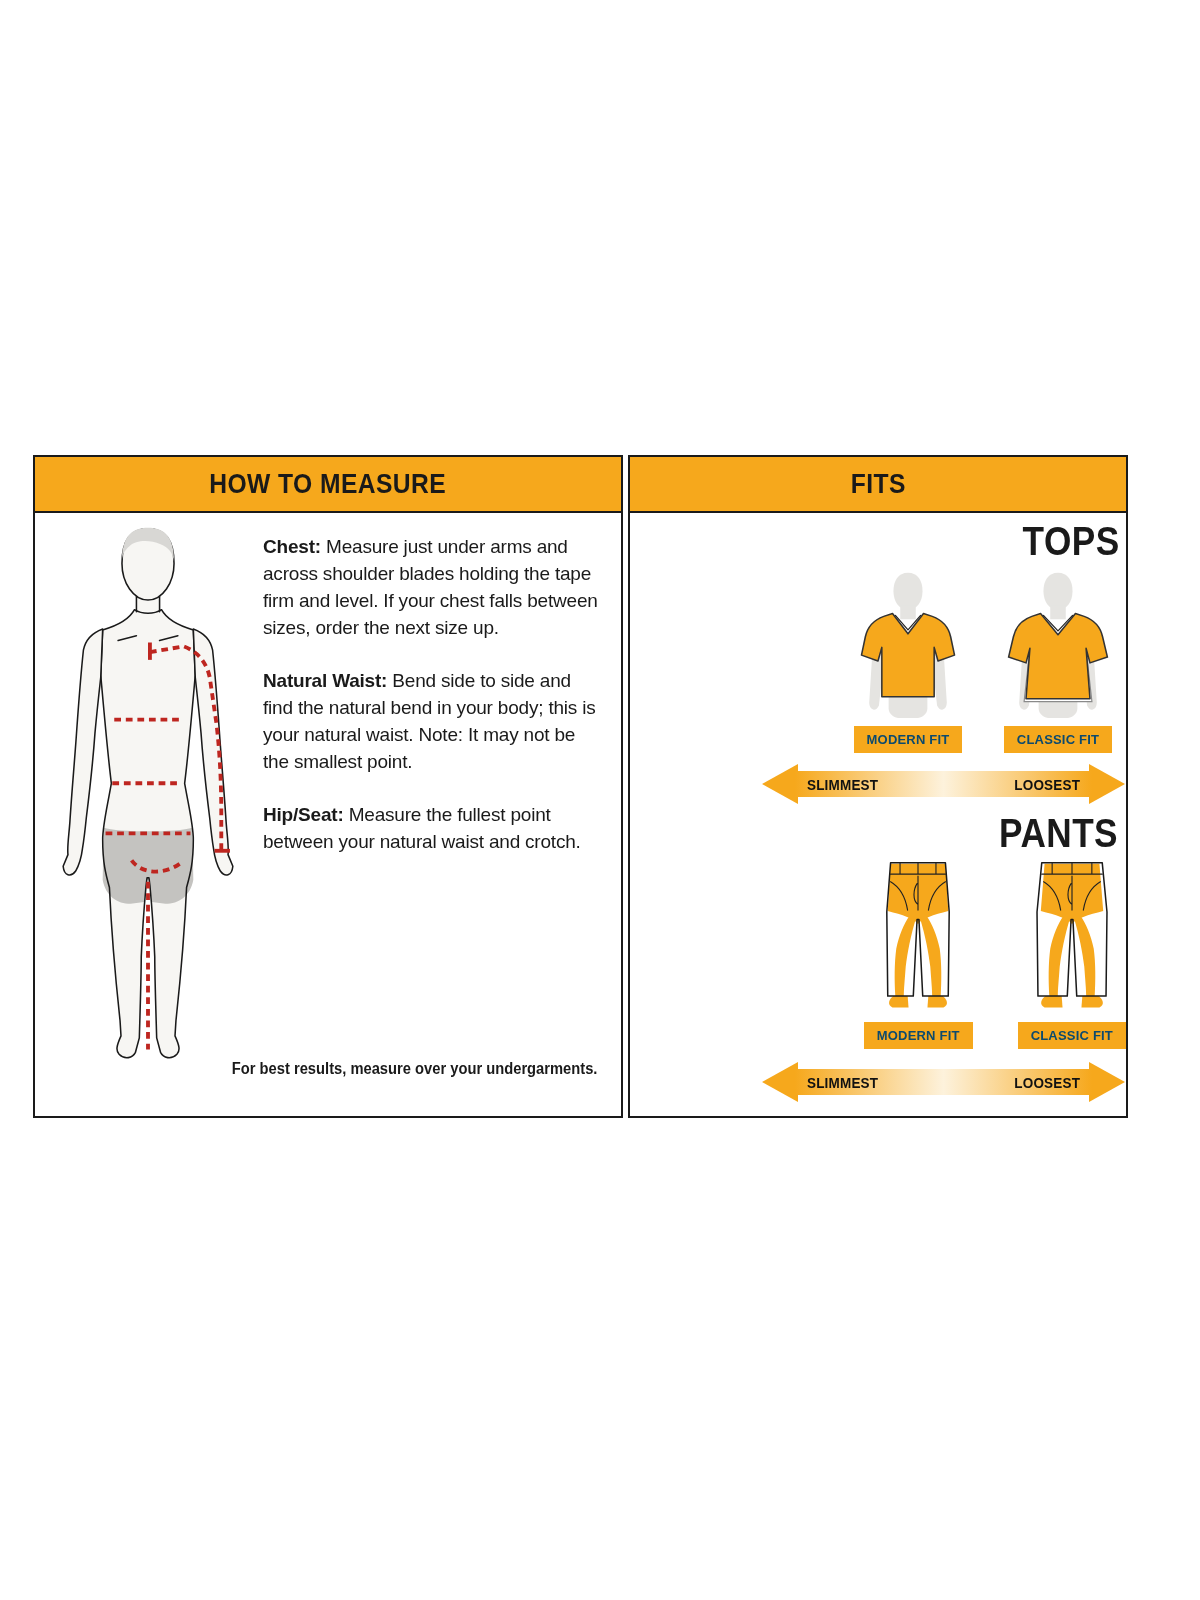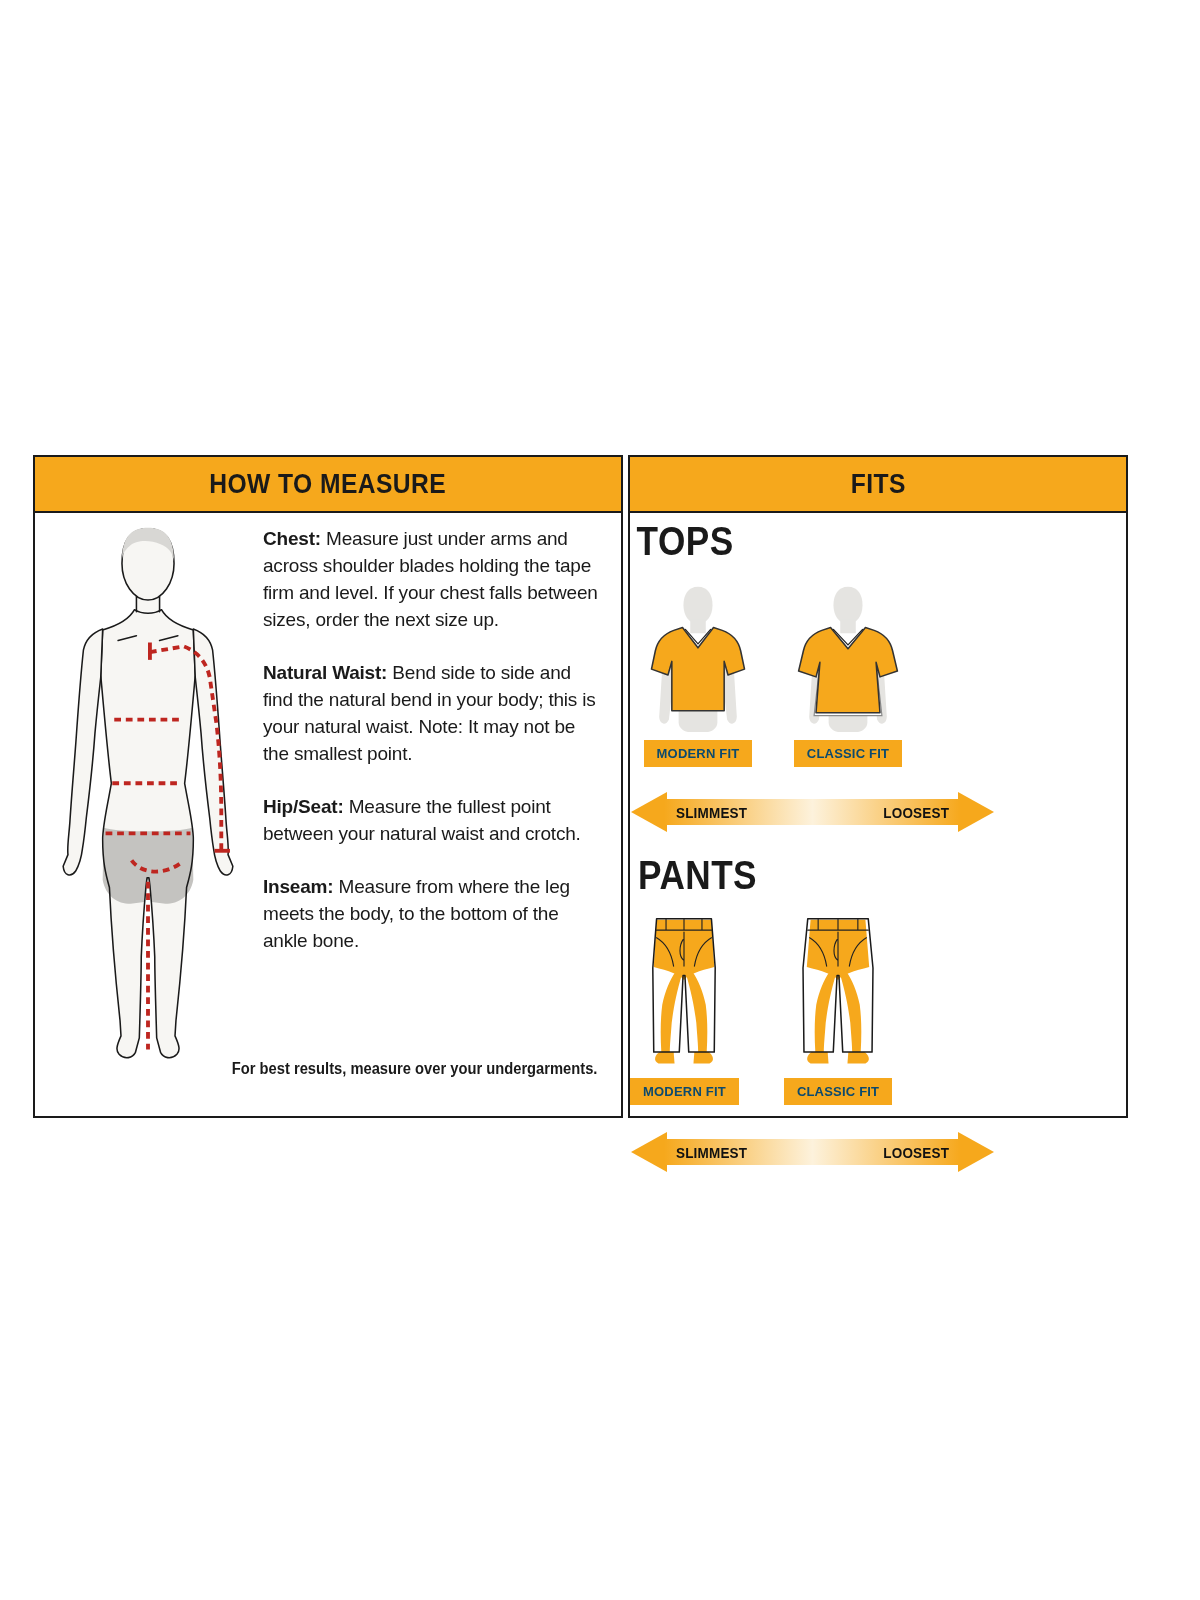--- a/index.html
+++ b/index.html
@@ -15,28 +15,28 @@
   .panel-measure{left:33px; top:455px; width:590px; height:663px;}
   .panel-fits{left:628px; top:455px; width:500px; height:663px;}
 
   .panel-header{height:56px; background:var(--accent); border-bottom:2px solid var(--ink);
     display:flex; align-items:center; justify-content:center;}
   .panel-title{font-weight:bold; font-size:28px; letter-spacing:0.5px;
     transform:scaleX(0.88); transform-origin:center; white-space:nowrap;}
 
   
   .measure-figure{position:absolute; left:2px; top:64px;}
-  .measure-text{position:absolute; left:228px; top:68px; width:338px;}
+  .measure-text{position:absolute; left:228px; top:76px; width:338px;}
   .m-sec{font-size:19px; line-height:27px; letter-spacing:-0.2px; margin-bottom:26px;}
   .m-sec b{letter-spacing:-0.2px;}
   .measure-footnote{position:absolute; right:24px; bottom:38px; font-weight:bold; font-size:16px;
     white-space:nowrap; transform:scaleX(0.92); transform-origin:right center;}
 
   
-  .fits-body{display:flex; flex-direction:column; align-items:flex-start;gap:14px;}
+  .fits-body{display:flex; flex-direction:column; align-items:flex-end;}
   .section-heading{font-weight:bold; font-size:40px; line-height:44px; letter-spacing:0.5px;
     transform:scaleX(0.88); transform-origin:center;}
   .heading-tops{margin-top:6px;}
   .heading-pants{margin-top:4px;}
   .fig-row{display:flex; justify-content:center; align-items:flex-start; margin-top:2px;}
   .fig-row.tops{gap:14px;}
   .fig-row.pants{gap:45px;}
   .fig{display:flex; flex-direction:column; align-items:center;}
   .fit-label{margin-top:4px; background:var(--accent); color:#0c4a6e; font-weight:bold; font-size:13px;
     letter-spacing:0.2px; padding:6px 13px; min-width:98px; text-align:center; white-space:nowrap;}
@@ -109,24 +109,20 @@
         <span>Measure just under arms and across shoulder blades holding the tape firm and level. If your chest falls between sizes, order the next size up.</span>
       </p>
       <p class="m-sec">
         <b>Natural Waist:</b>
         <span>Bend side to side and find the natural bend in your body; this is your natural waist. Note: It may not be the smallest point.</span>
       </p>
       <p class="m-sec">
         <b>Hip/Seat:</b>
         <span>Measure the fullest point between your natural waist and crotch.</span>
       </p>
-      <p class="m-sec">
-        <b>Inseam:</b>
-        <span>Measure from where the leg meets the body, to the bottom of the ankle bone.</span>
-      </p>
     </div>
 
     <div class="measure-footnote">For best results, measure over your undergarments.</div>
   </section>
 
   <section class="panel panel-fits">
     <div class="panel-header">
       <span class="panel-title">FITS</span>
     </div>
 

